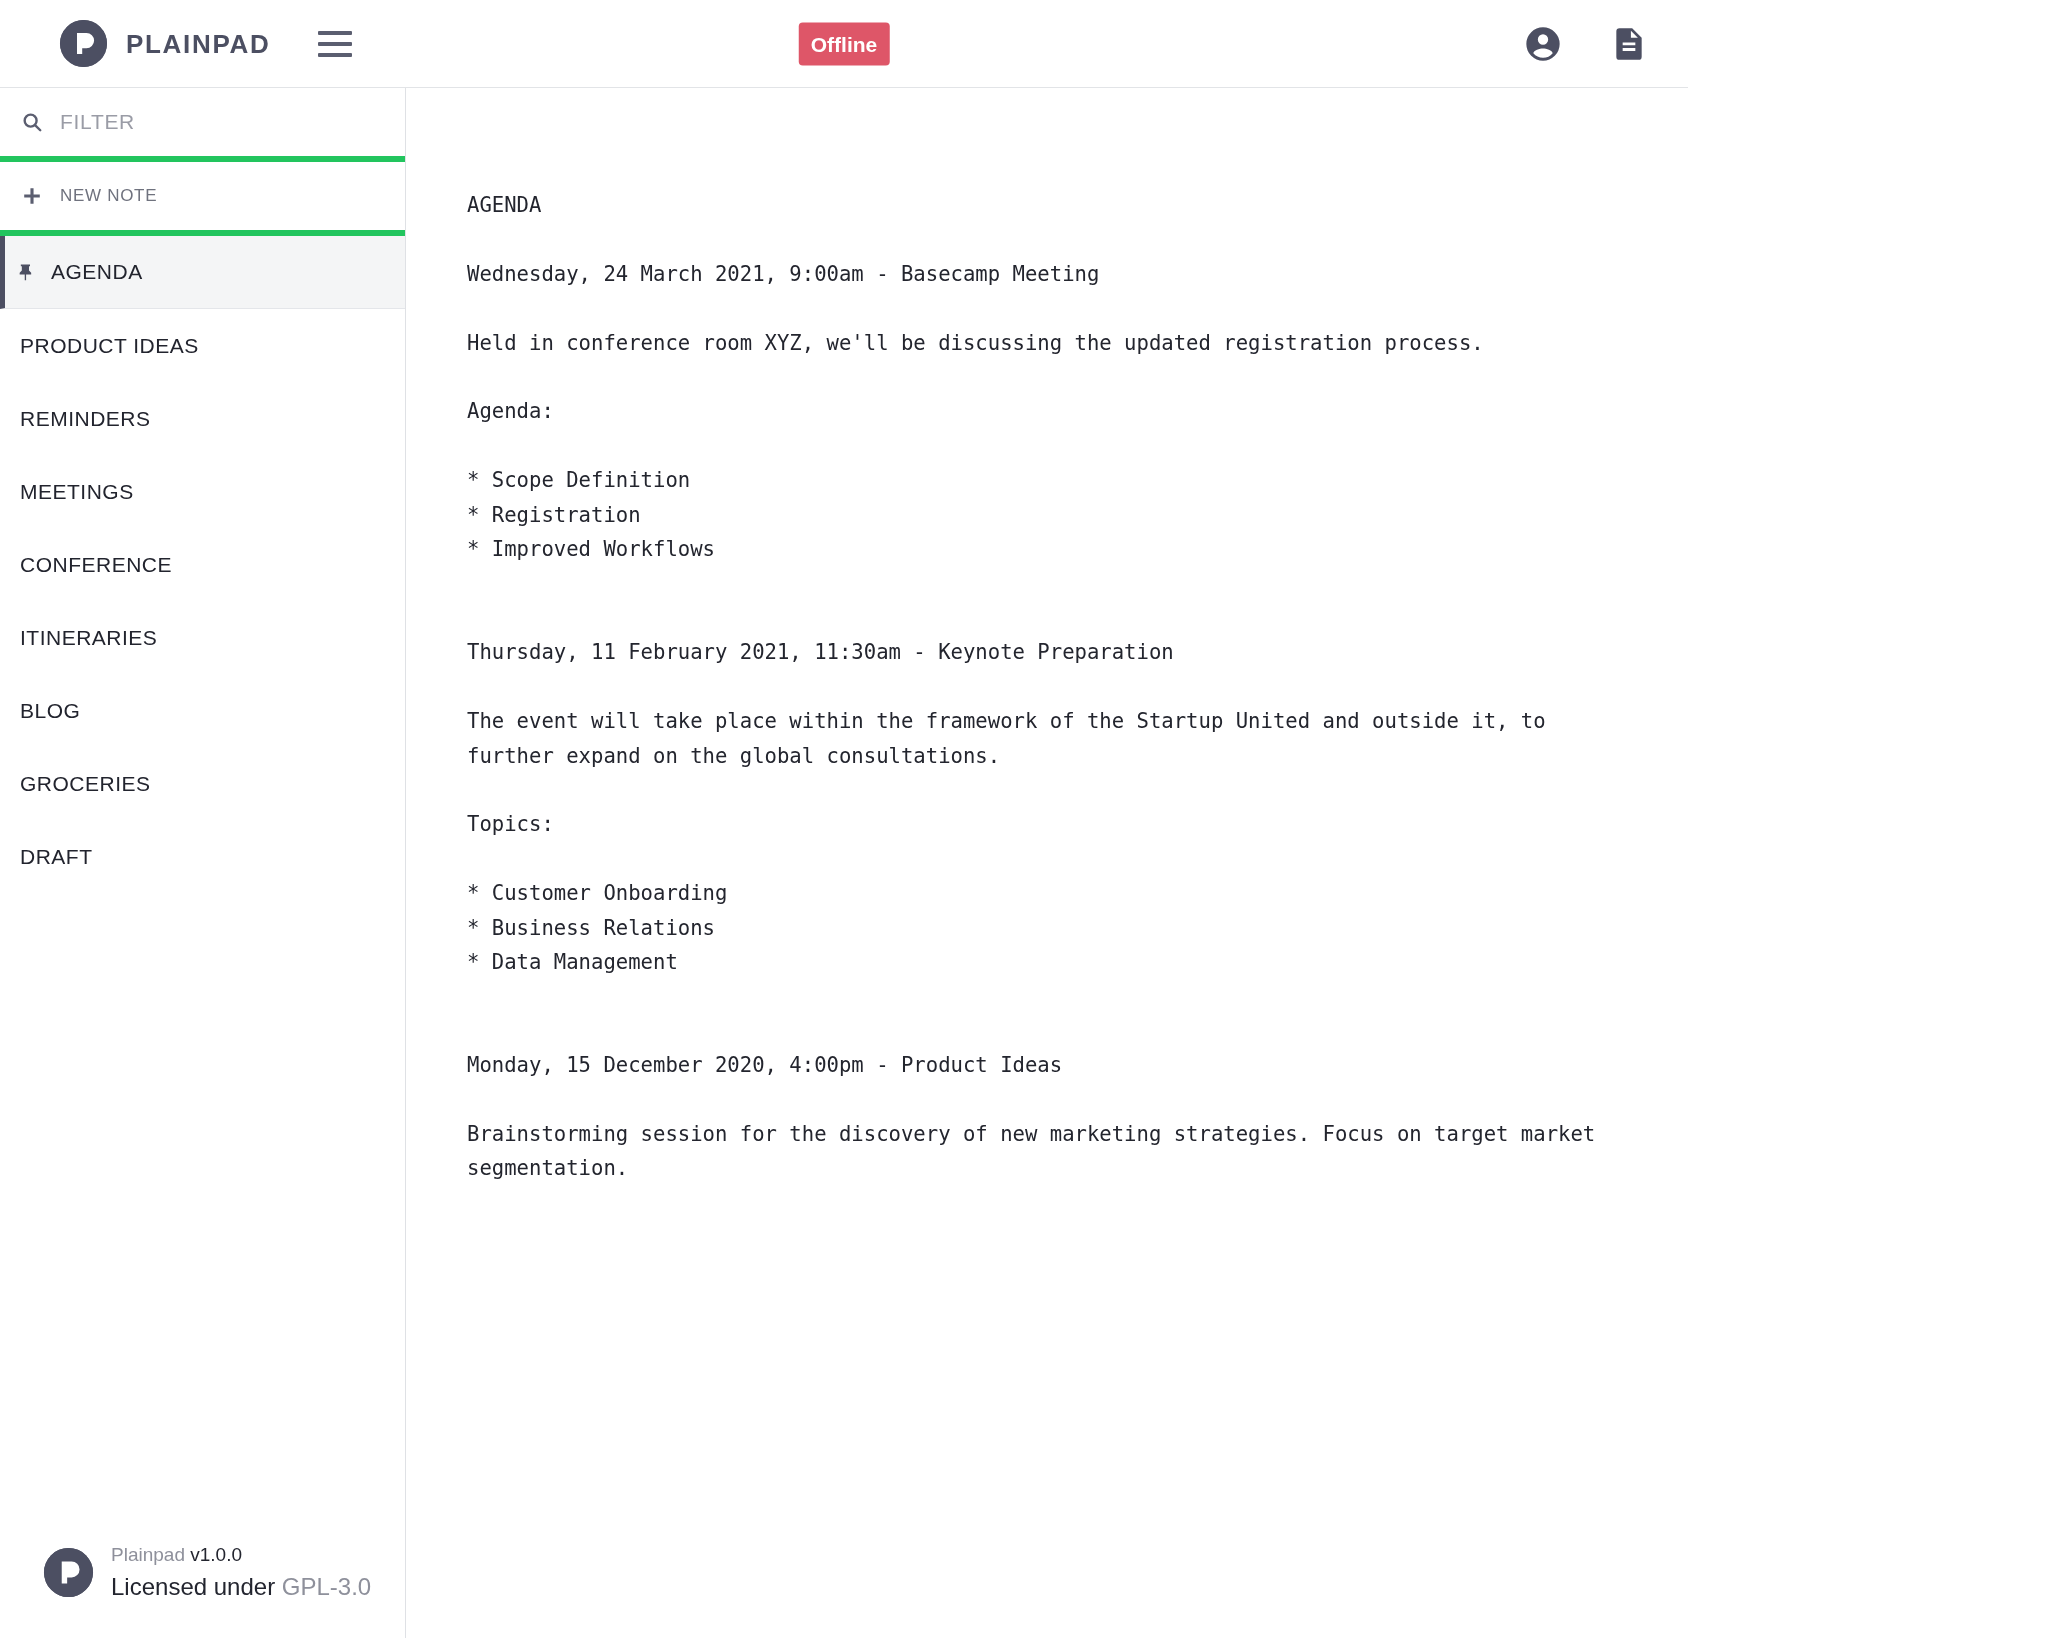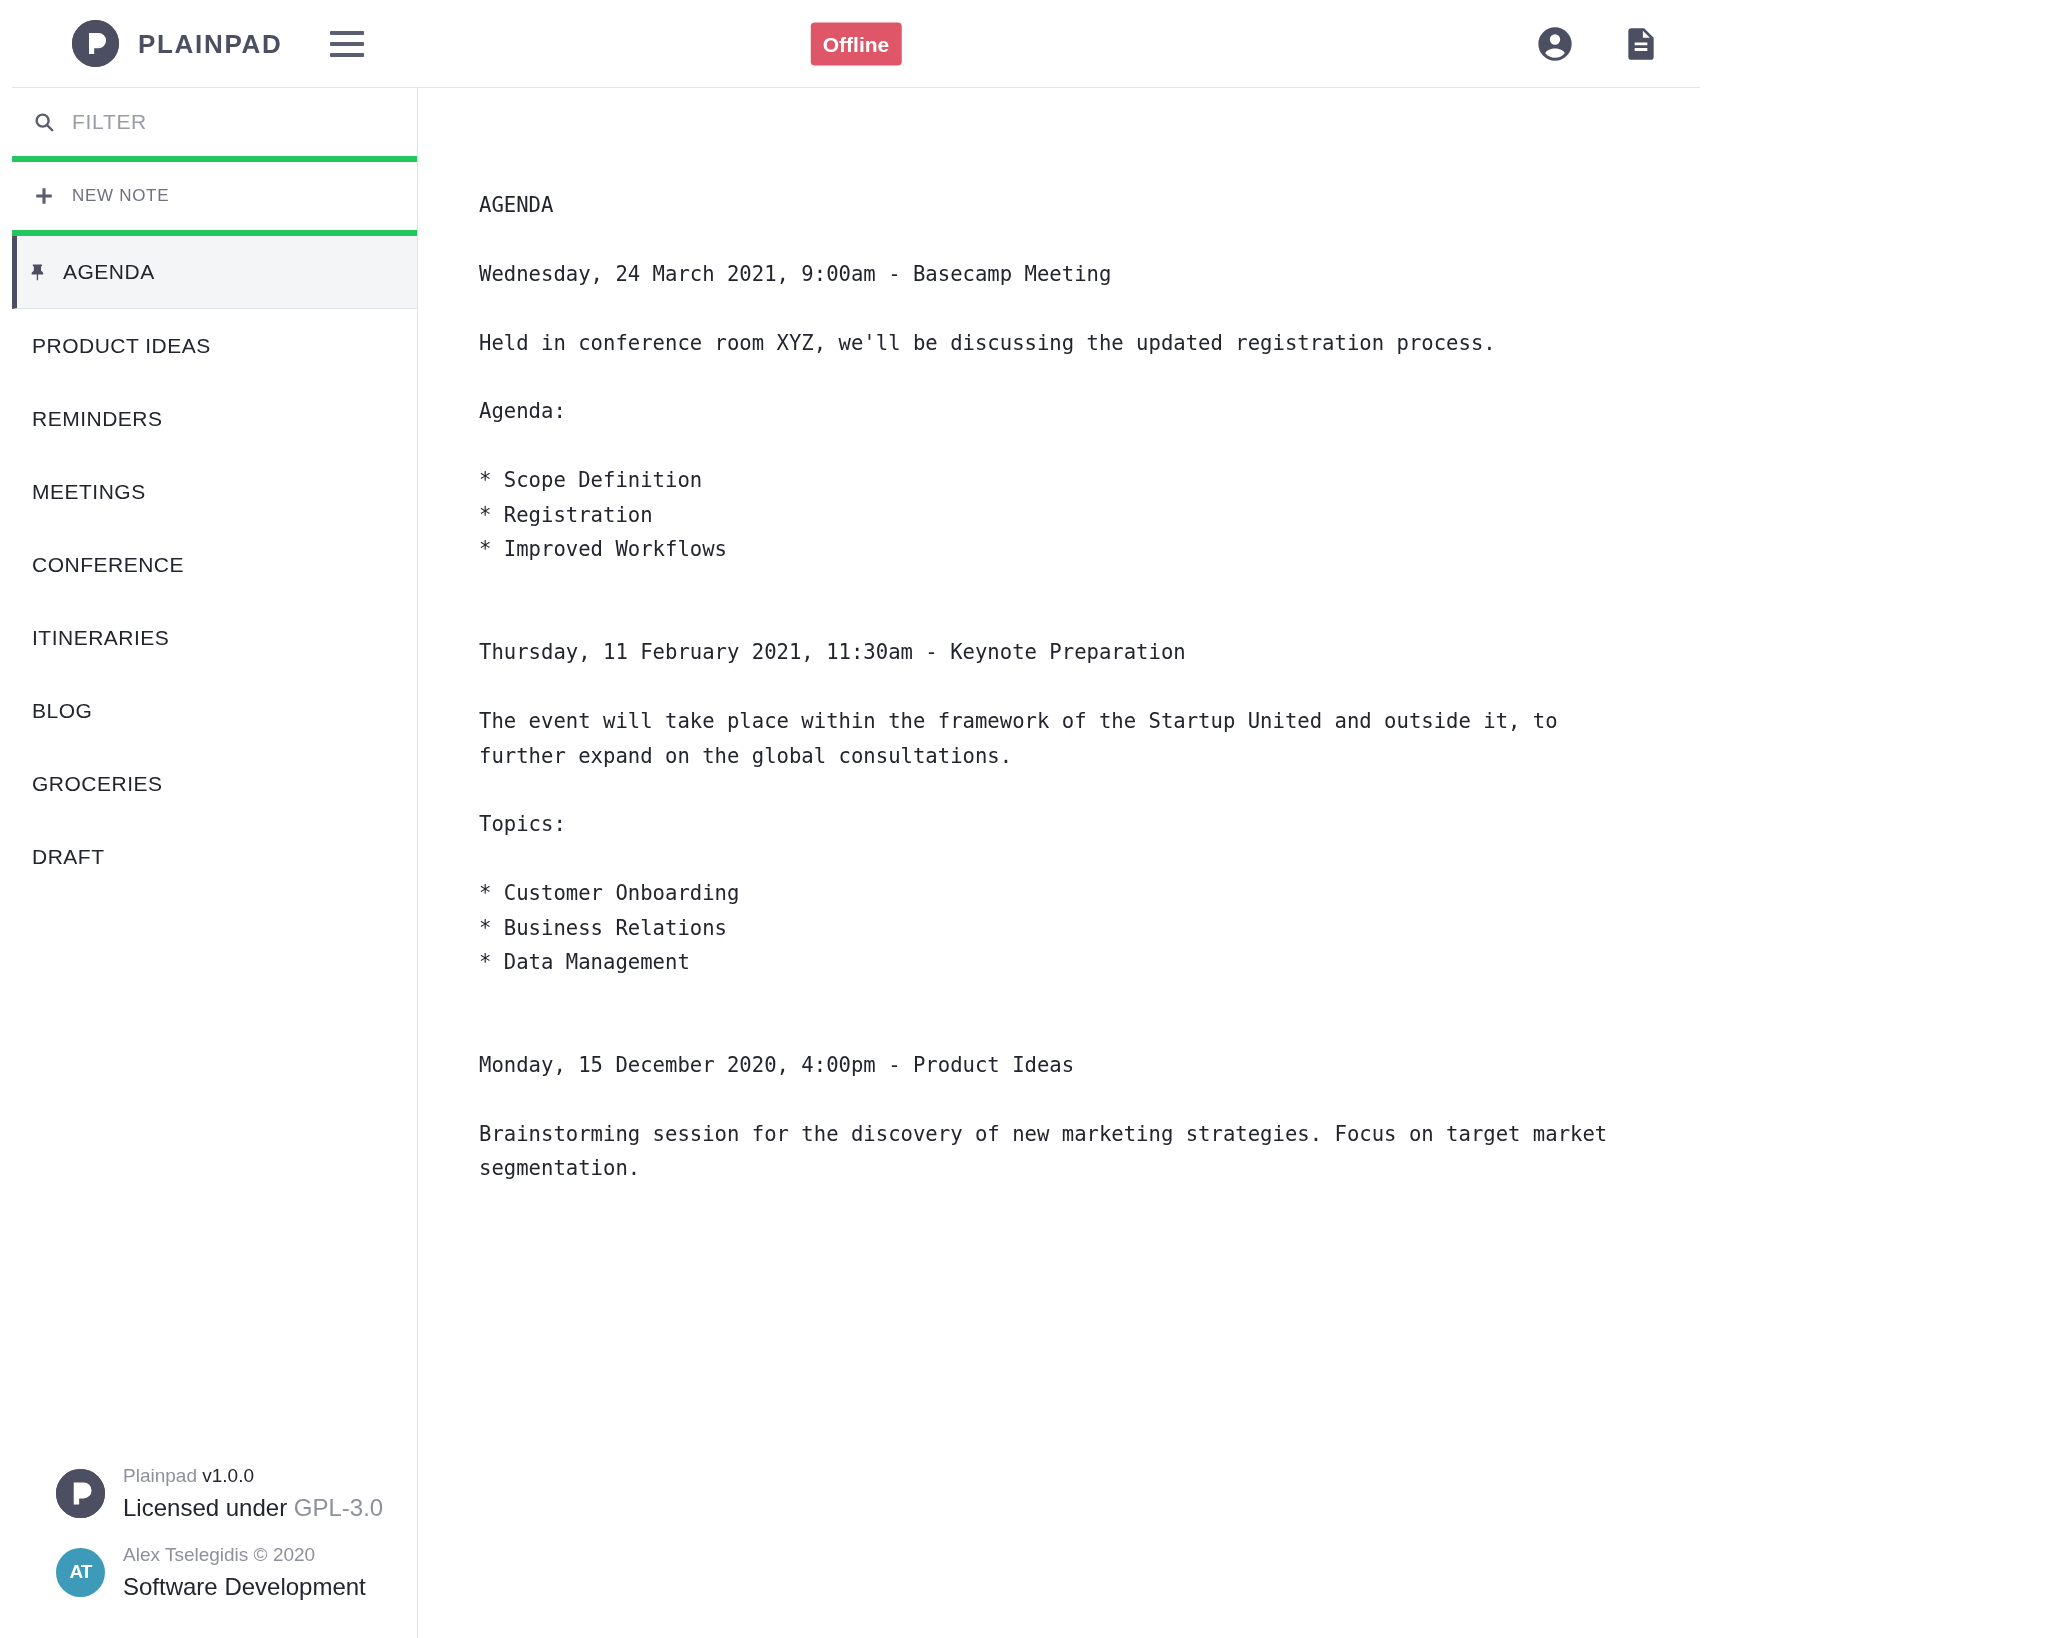--- a/index.html
+++ b/index.html
@@ -12,21 +12,20 @@
     background: #ffffff;
     font-family: "Liberation Sans", sans-serif;
     -webkit-font-smoothing: antialiased;
   }
 
   .app {
     width: 1688px;
     height: 1638px;
     display: flex;
     flex-direction: column;
-    margin-left: 12px;
   }
 
   
   .header {
     position: relative;
     height: 88px;
     min-height: 88px;
     background: #ffffff;
     border-bottom: 1px solid #e2e4e7;
     display: flex;
@@ -367,29 +366,20 @@
               <circle cx="23.5" cy="23.5" r="23.5" fill="#4c4f62"></circle>
               <path d="M17 13 h9.5 a7.6 7.6 0 0 1 0 15.2 H22.2 V34 H17 Z" fill="#ffffff"></path>
             </svg>
           </span>
           <span class="footer-text">
             <span class="l1"><span class="muted">Plainpad </span><span class="strong">v1.0.0</span></span>
             <span class="l2"><span class="strong">Licensed under </span><span class="muted">GPL-3.0</span></span>
           </span>
         </div>
 
-        <div class="footer-row">
-          <span class="footer-avatar author">
-            <span class="initials">AT</span>
-          </span>
-          <span class="footer-text">
-            <span class="l1 muted">Alex Tselegidis © 2020</span>
-            <span class="l2 strong">Software Development</span>
-          </span>
-        </div>
       </div>
     </div>
 
     <div class="content">
       <div class="editor">AGENDA
 
 Wednesday, 24 March 2021, 9:00am - Basecamp Meeting
 
 Held in conference room XYZ, we'll be discussing the updated registration process.
 

